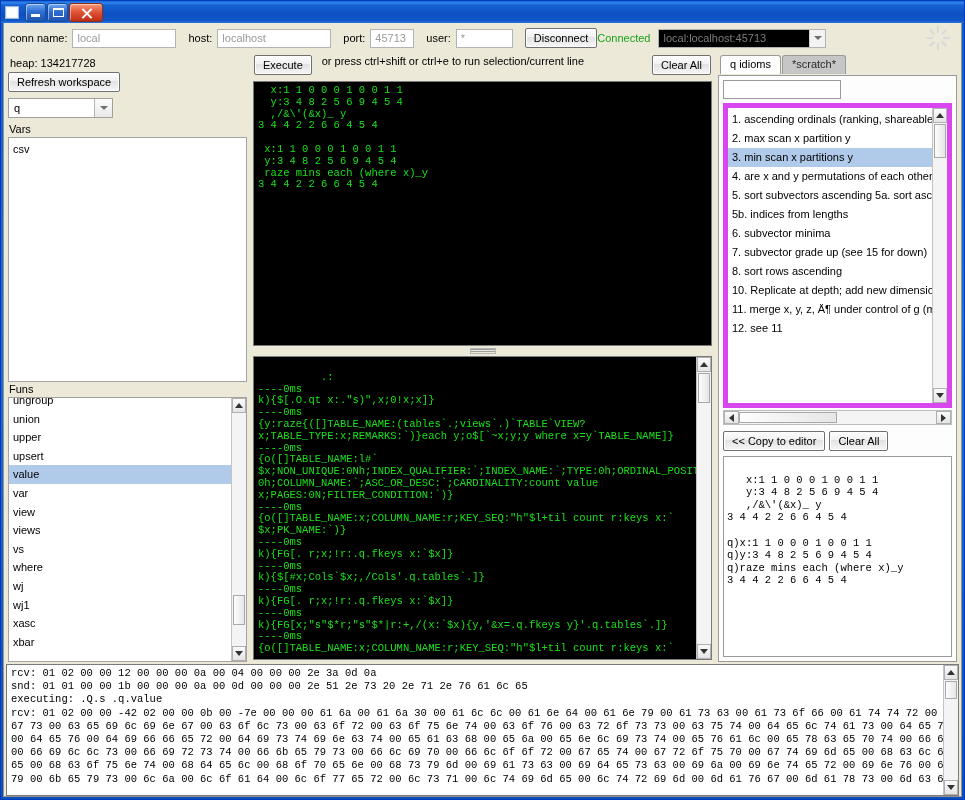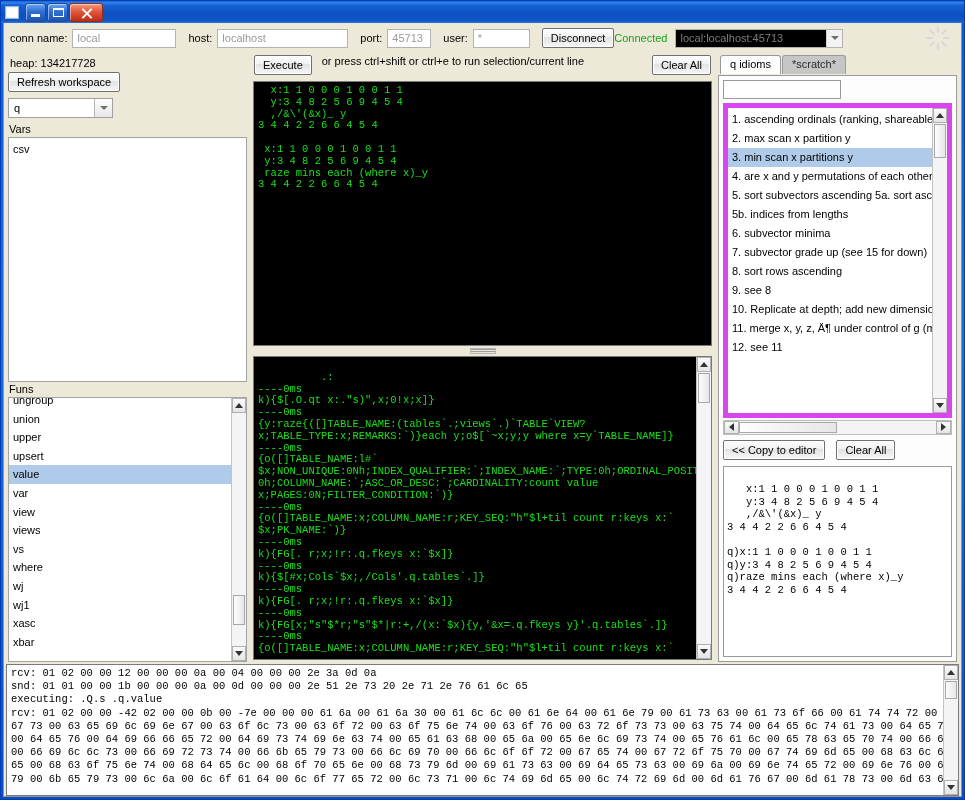--- a/index.html
+++ b/index.html
@@ -64,21 +64,21 @@
 
   
   #connbar { height: 30px; flex:0 0 30px; display:flex; align-items:center; padding-left:6px; gap:0; position:relative;}
   #connbar .lbl { margin-right:5px; color:#000; font-size:11px; }
   .txtfield {
     height:19px; border:1px solid #b3b3b3; background:#fff; color:#9a9a9a;
     padding:0 4px; line-height:17px; font-size:11px; font-family:"Liberation Sans",sans-serif;
     margin-right:12px; white-space:nowrap; overflow:hidden;
   }
   #f-conn { width:104px; }
-  #f-host { width:131px; }
+  #f-host { width:114px; }
   #f-port { width:44px; }
   #f-user { width:57px; }
   .btn {
     height:20px; border:1px solid #707070; border-radius:2px;
     background: linear-gradient(to bottom,#fdfdfd 0%, #f1f1f1 45%, #e2e2e2 46%, #f7f7f7 100%);
     font-size:11px; font-family:"Liberation Sans",sans-serif; color:#000;
     padding:0 8px; line-height:18px; cursor:default; display:inline-block;
     box-shadow: inset 0 0 0 1px #fff;
   }
   #btn-disconnect { }
@@ -185,21 +185,21 @@
     flex:1 1 auto; border:5px solid #d946ef; background:#fff; position:relative; overflow:hidden; min-height:0;
   }
   #idiom-list .list-item { height:19px; line-height:19px; }
   #hscroll {
     height:15px; flex:0 0 15px; margin-top:2px; display:flex; background:#f0f0f0;
     border:1px solid #bdbdbd;
   }
   #hscroll .sb-btn{width:15px;flex:0 0 15px;height:13px;}
   #hscroll .sb-track{position:relative;}
   #hscroll .sb-thumb{top:1px;bottom:1px;left:0;width:98px;}
-  #idiom-buttons { height:26px; flex:0 0 26px; display:flex; align-items:center; gap:11px; padding-top:5px;}
+  #idiom-buttons { height:26px; flex:0 0 26px; display:flex; align-items:center; gap:4px; padding-top:5px;}
   #scratch-out {
     flex:1 1 auto; border:1px solid #9a9a9a; background:#fff; margin-top:5px;
     font-family:"Liberation Mono","DejaVu Sans Mono",monospace;
     font-size:10.5px; line-height:12.6px; color:#000; white-space:pre;
     padding:4px 3px; overflow:hidden; min-height:0;
   }
 
   
   #logwrap {
     flex:0 0 132px; height:132px; margin:2px 2px 0 2px;
@@ -376,21 +376,20 @@
             <div class="list-inner" id="idiom-inner">
                 <div class="list-item"><span>1. ascending ordinals (ranking, shareable)</span></div>
                 <div class="list-item"><span>2. max scan x partition y</span></div>
                 <div class="list-item sel"><span>3. min scan x partitions y</span></div>
                 <div class="list-item"><span>4. are x and y permutations of each other</span></div>
                 <div class="list-item"><span>5. sort subvectors ascending 5a. sort ascendi</span></div>
                 <div class="list-item"><span>5b. indices from lengths</span></div>
                 <div class="list-item"><span>6. subvector minima</span></div>
                 <div class="list-item"><span>7. subvector grade up (see 15 for down)</span></div>
                 <div class="list-item"><span>8. sort rows ascending</span></div>
-                <div class="list-item"><span>9. see 8</span></div>
                 <div class="list-item"><span>10. Replicate at depth; add new dimension y-f</span></div>
                 <div class="list-item"><span>11. merge x, y, z, Ä¶ under control of g (mesh)</span></div>
                 <div class="list-item"><span>12. see 11</span></div>
               </div>
             <div class="vscroll">
               <div class="sb-btn">
                   <span class="tri-up"></span>
                 </div>
               <div class="sb-track">
                 <div class="sb-thumb" style="top:1px;height:34px"></div>

